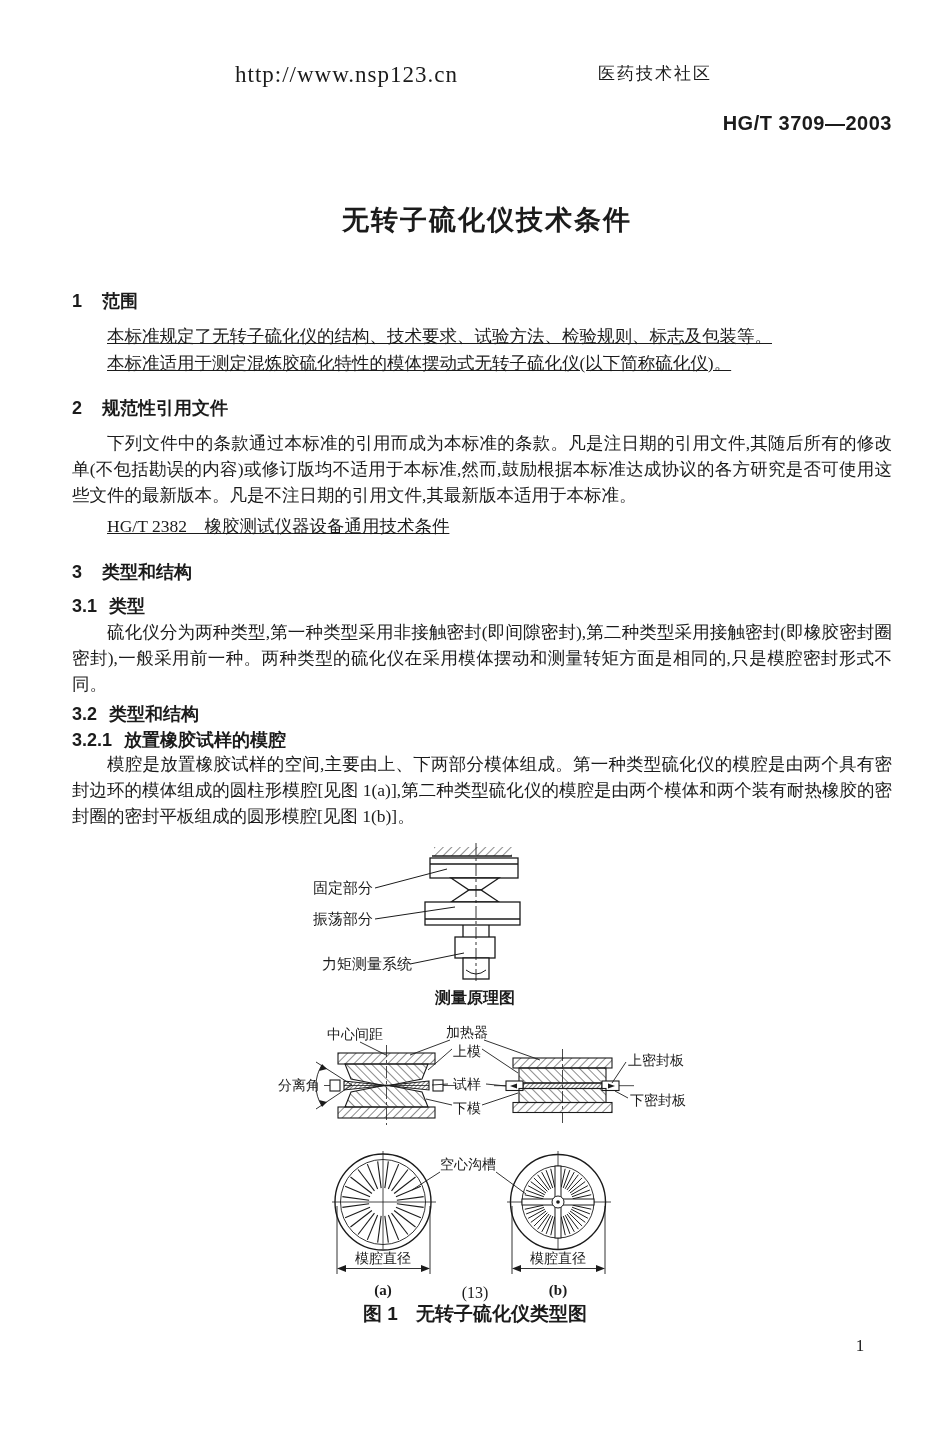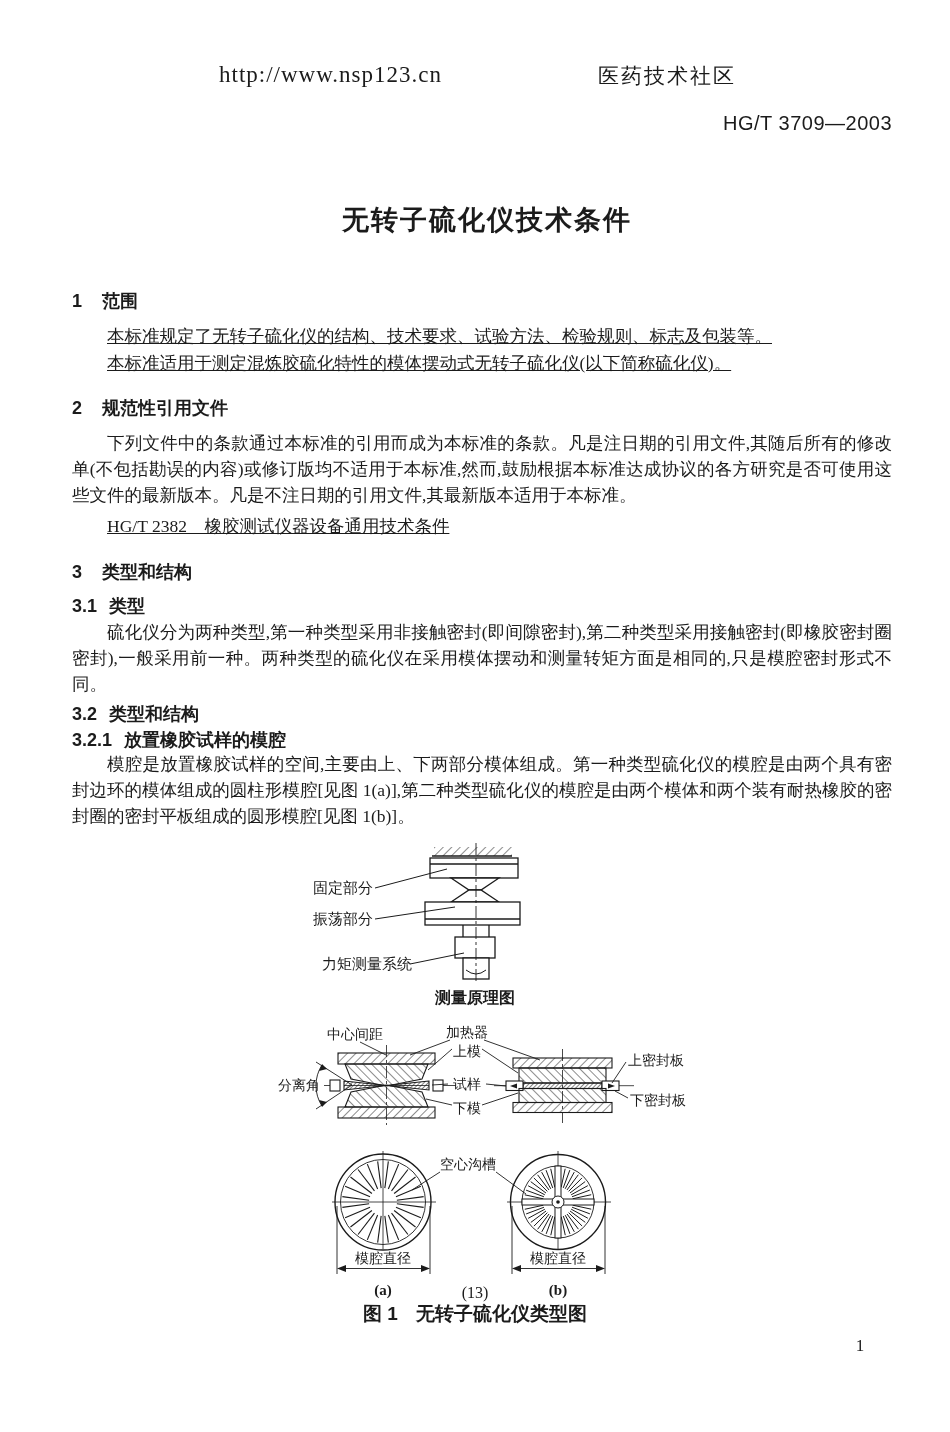--- a/index.html
+++ b/index.html
@@ -1,21 +1,21 @@
 <!DOCTYPE html>
 <html><head>
 <meta charset="utf-8">
 <style>
   html,body{margin:0;padding:0;}
   body{width:950px;height:1432px;background:#ffffff;position:relative;overflow:hidden;
        font-family:"Liberation Serif","DejaVu Serif",serif;color:#1b1b1b;}
   .abs{position:absolute;}
-  .hdr-url{left:219px;top:62px;font-size:23px;letter-spacing:1px;}
-  .hdr-comm{left:598px;top:62px;font-size:21px;letter-spacing:2px;}
-  .std-code{left:0;top:112px;width:892px;text-align:right;font-size:20px;font-weight:normal;
+  .hdr-url{left:235px;top:62px;font-size:23px;letter-spacing:1px;}
+  .hdr-comm{left:598px;top:62px;font-size:17px;letter-spacing:2px;}
+  .std-code{left:0;top:112px;width:892px;text-align:right;font-size:20px;font-weight:bold;
             font-family:"Liberation Sans","DejaVu Sans",sans-serif;letter-spacing:0.5px;}
   .doc-title{left:12px;top:202px;width:950px;text-align:center;font-size:27px;font-weight:bold;
              font-family:"Liberation Sans","DejaVu Sans",sans-serif;letter-spacing:2px;}
   .sec-h{left:72px;font-size:18px;font-weight:bold;
          font-family:"Liberation Sans","DejaVu Sans",sans-serif;}
   .sec-h .num{display:inline-block;min-width:14px;margin-right:16px;}
   .sec-h.sub .num{margin-right:12px;}
   .body-p{left:72px;width:820px;font-size:17.5px;line-height:25.8px;
           text-align:justify;text-indent:35px;}
   .one-line{white-space:nowrap;text-align:left;text-decoration:underline;}

